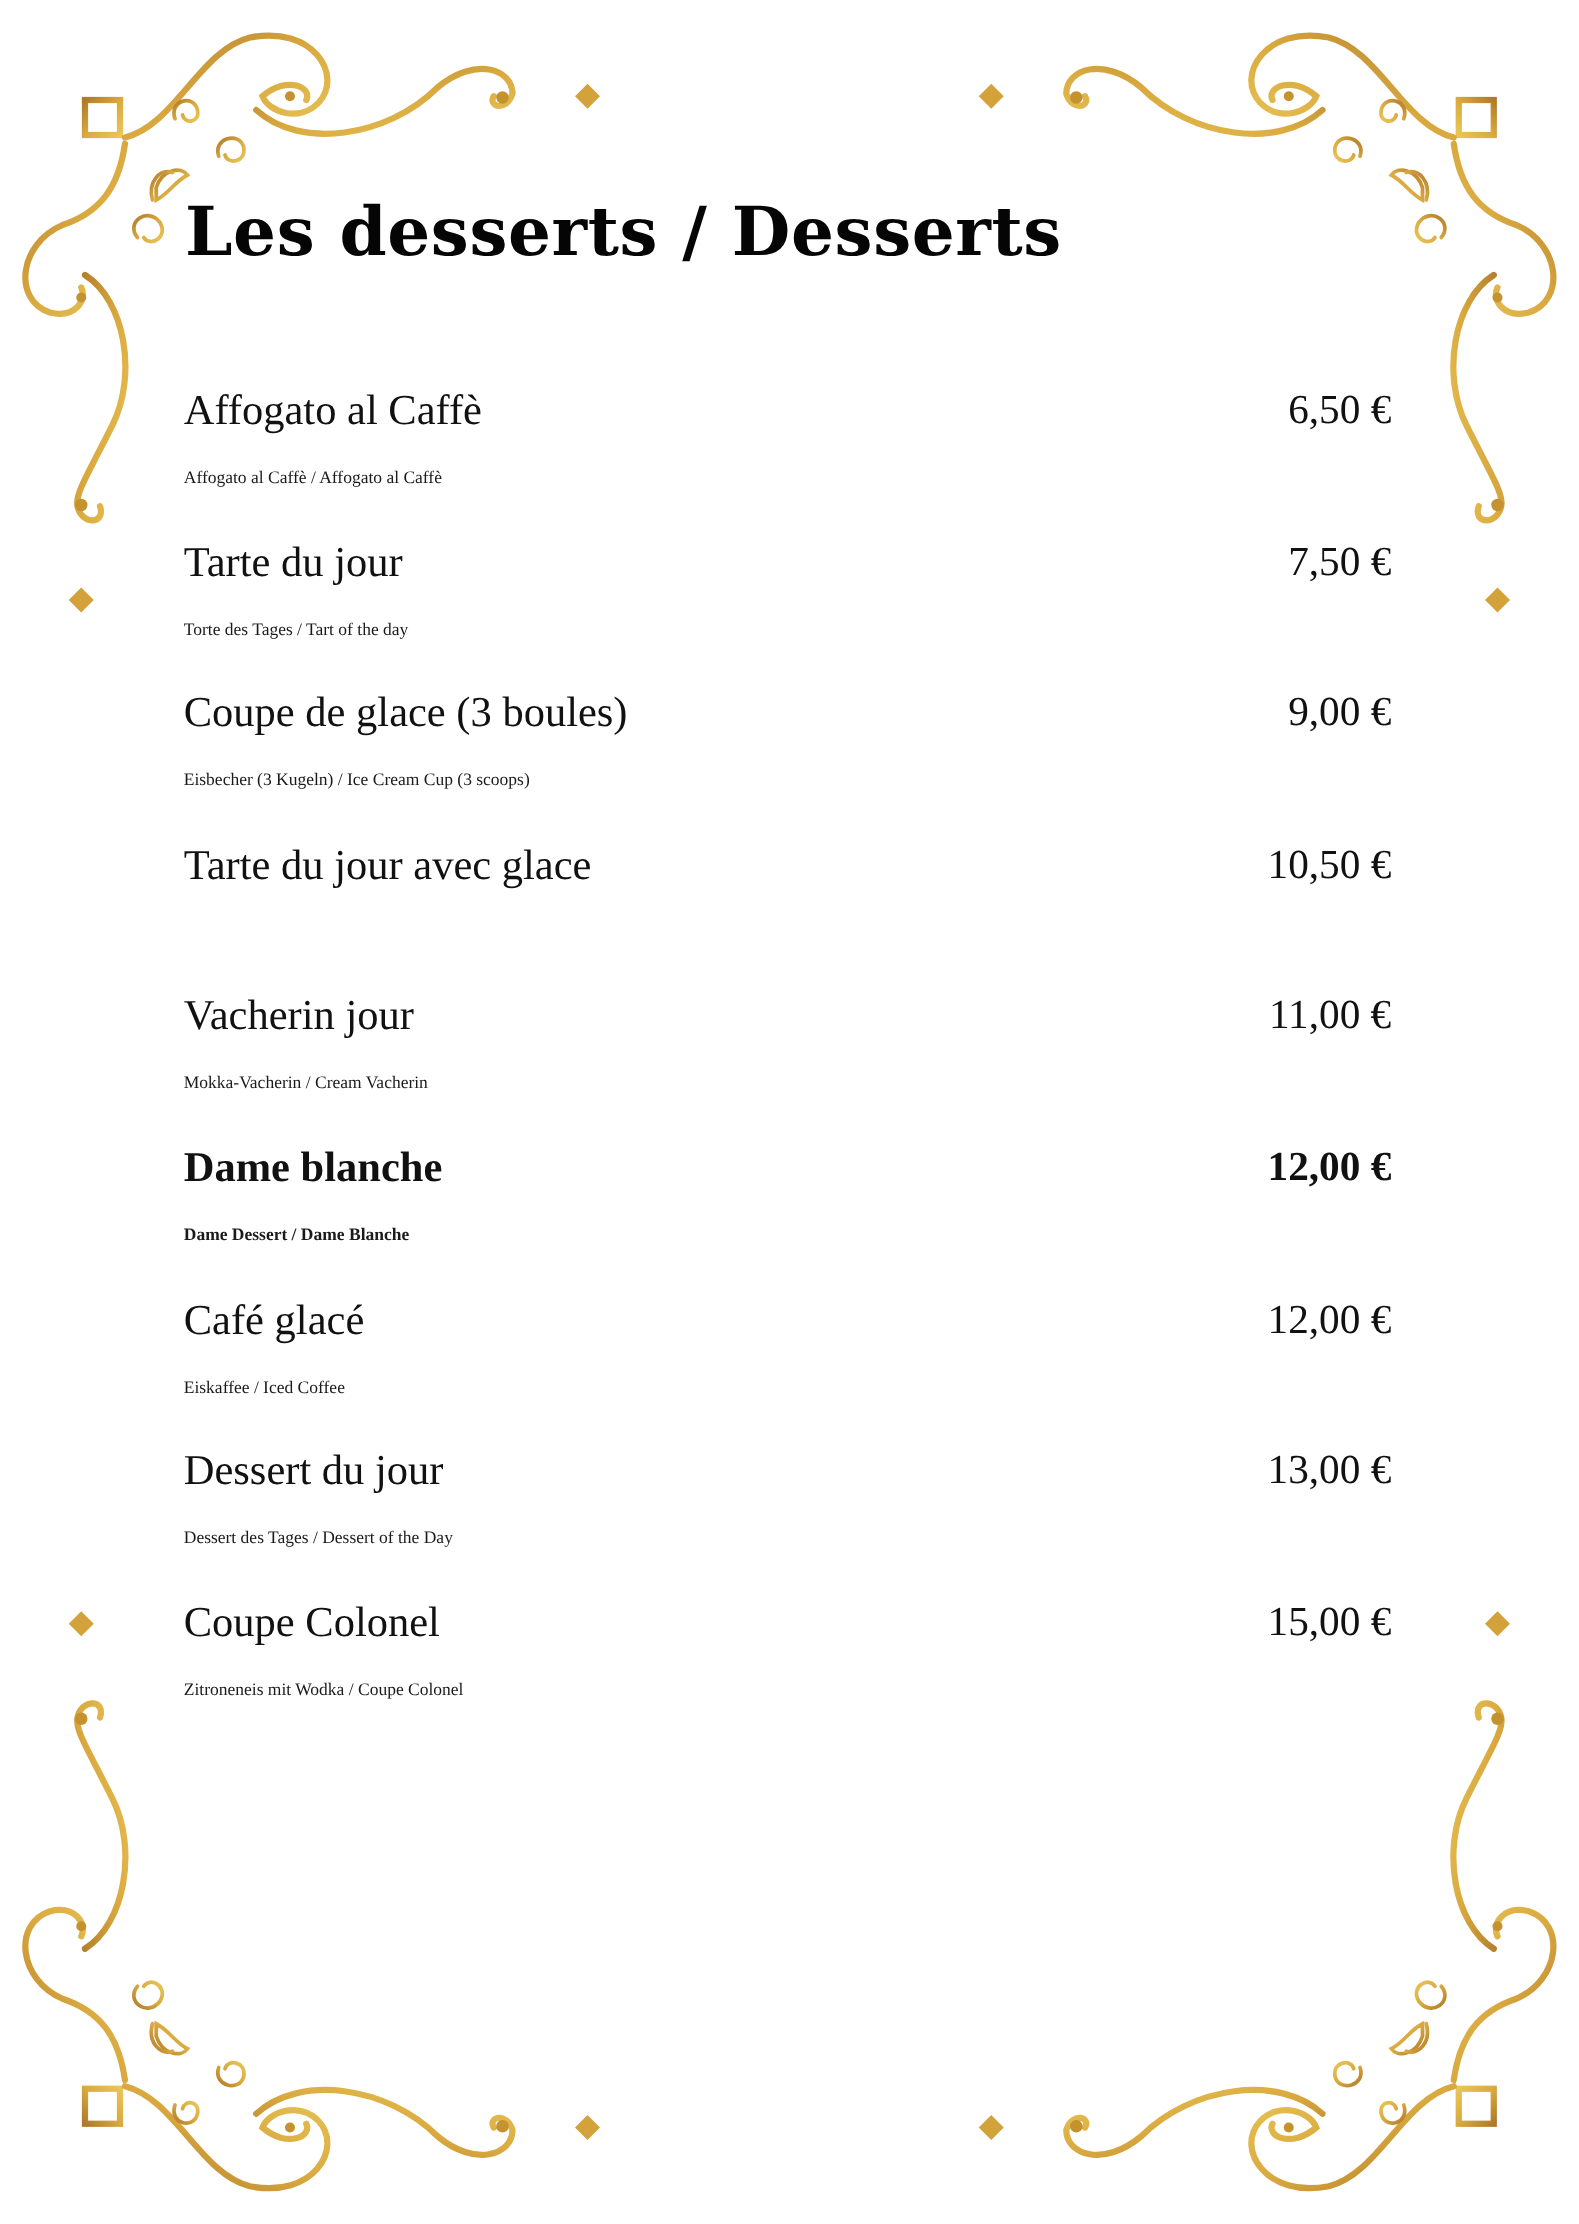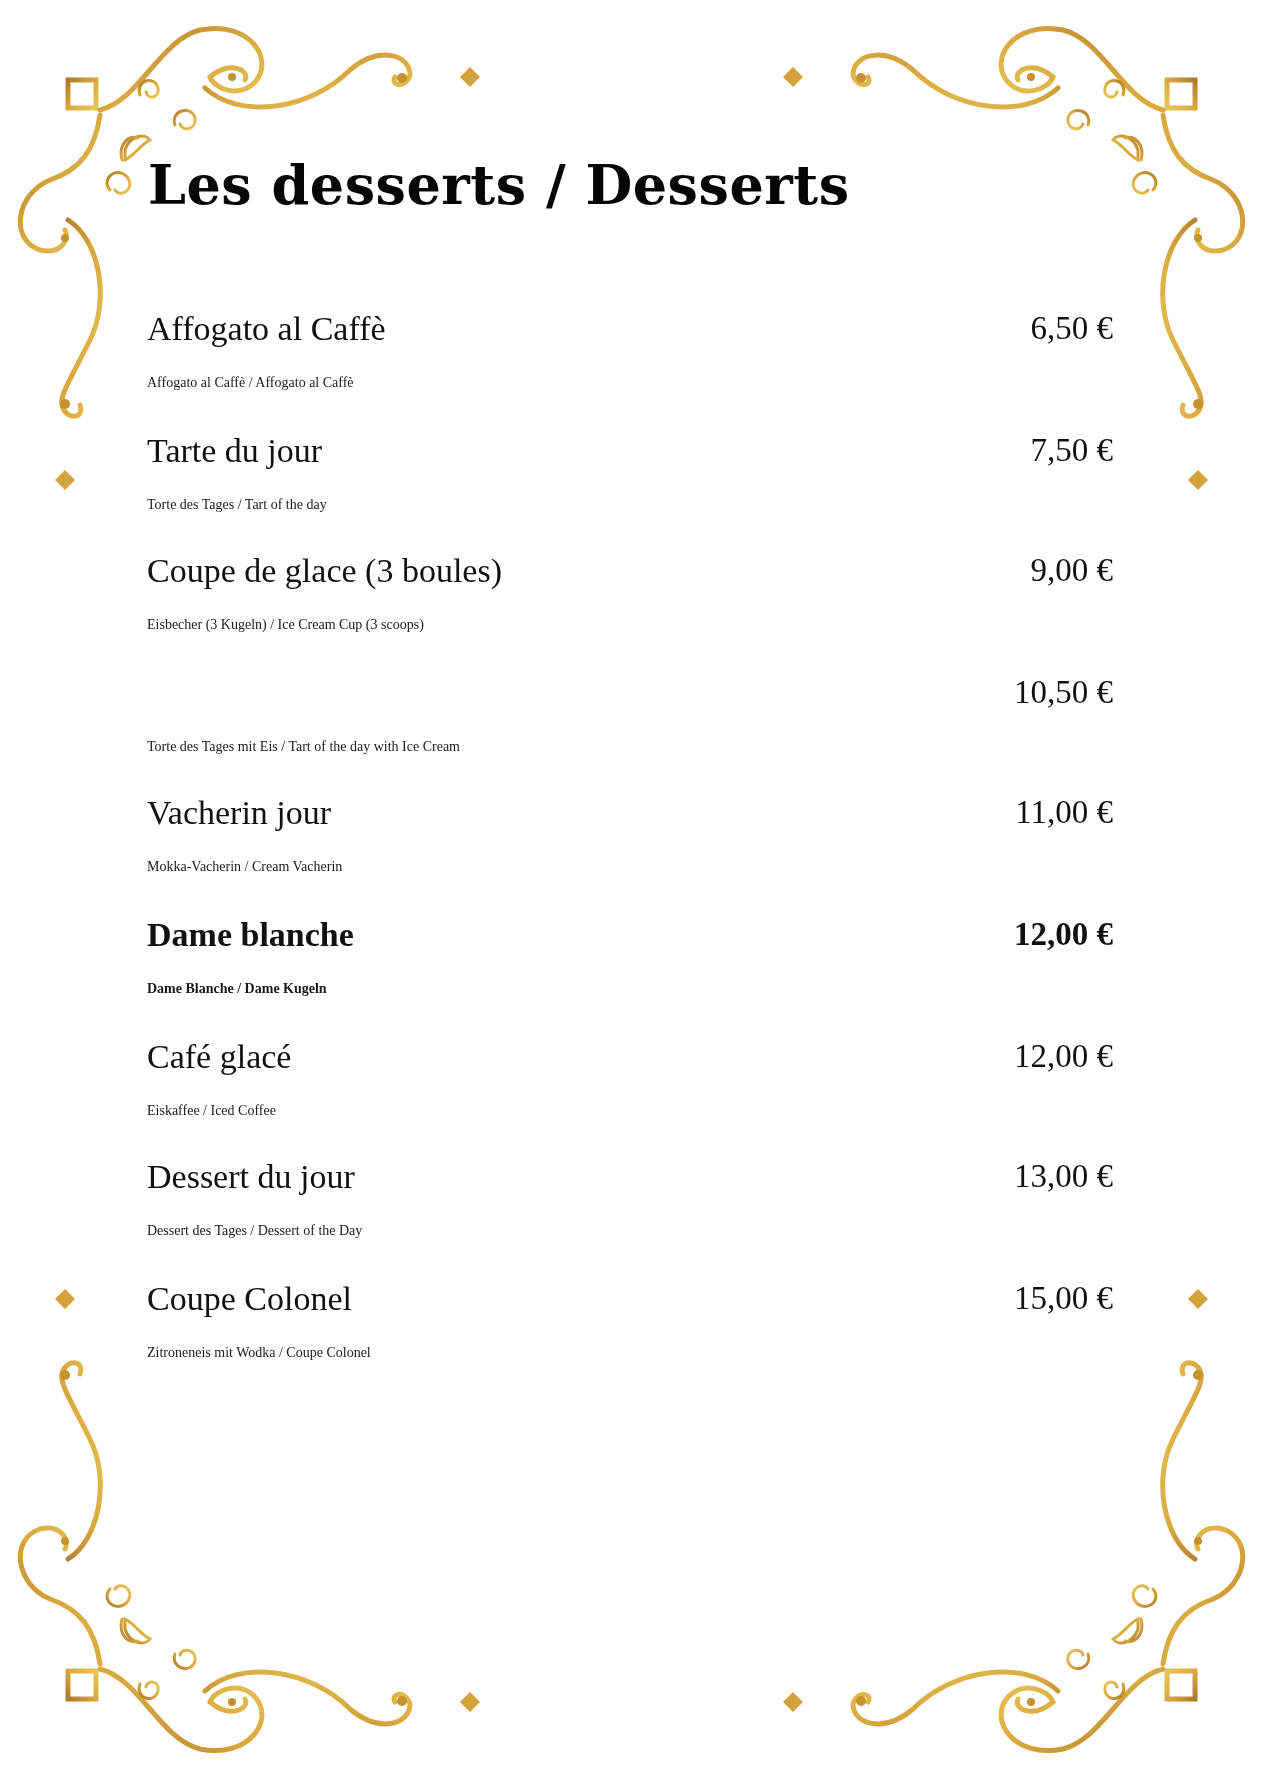--- a/index.html
+++ b/index.html
@@ -154,32 +154,32 @@
     <span class="item-name">Tarte du jour</span>
     <span class="item-price">7,50 €</span>
     <span class="item-desc">Torte des Tages / Tart of the day</span>
   </div>
   <div class="item" style="top:554px;">
     <span class="item-name">Coupe de glace (3 boules)</span>
     <span class="item-price">9,00 €</span>
     <span class="item-desc">Eisbecher (3 Kugeln) / Ice Cream Cup (3 scoops)</span>
   </div>
   <div class="item" style="top:676px;">
+    <span class="item-name">Tarte du jour avec glace</span>
     <span class="item-price">10,50 €</span>
-    <span class="item-desc">Torte des Tages mit Eis / Tart of the day with Ice Cream</span>
   </div>
   <div class="item" style="top:796px;">
     <span class="item-name">Vacherin jour</span>
     <span class="item-price">11,00 €</span>
     <span class="item-desc">Mokka-Vacherin / Cream Vacherin</span>
   </div>
   <div class="item" style="top:918px;font-weight:bold;">
     <span class="item-name">Dame blanche</span>
     <span class="item-price">12,00 €</span>
-    <span class="item-desc">Dame Blanche / Dame Kugeln</span>
+    <span class="item-desc">Dame Dessert / Dame Blanche</span>
   </div>
   <div class="item" style="top:1040px;">
     <span class="item-name">Café glacé</span>
     <span class="item-price">12,00 €</span>
     <span class="item-desc">Eiskaffee / Iced Coffee</span>
   </div>
   <div class="item" style="top:1160px;">
     <span class="item-name">Dessert du jour</span>
     <span class="item-price">13,00 €</span>
     <span class="item-desc">Dessert des Tages / Dessert of the Day</span>

